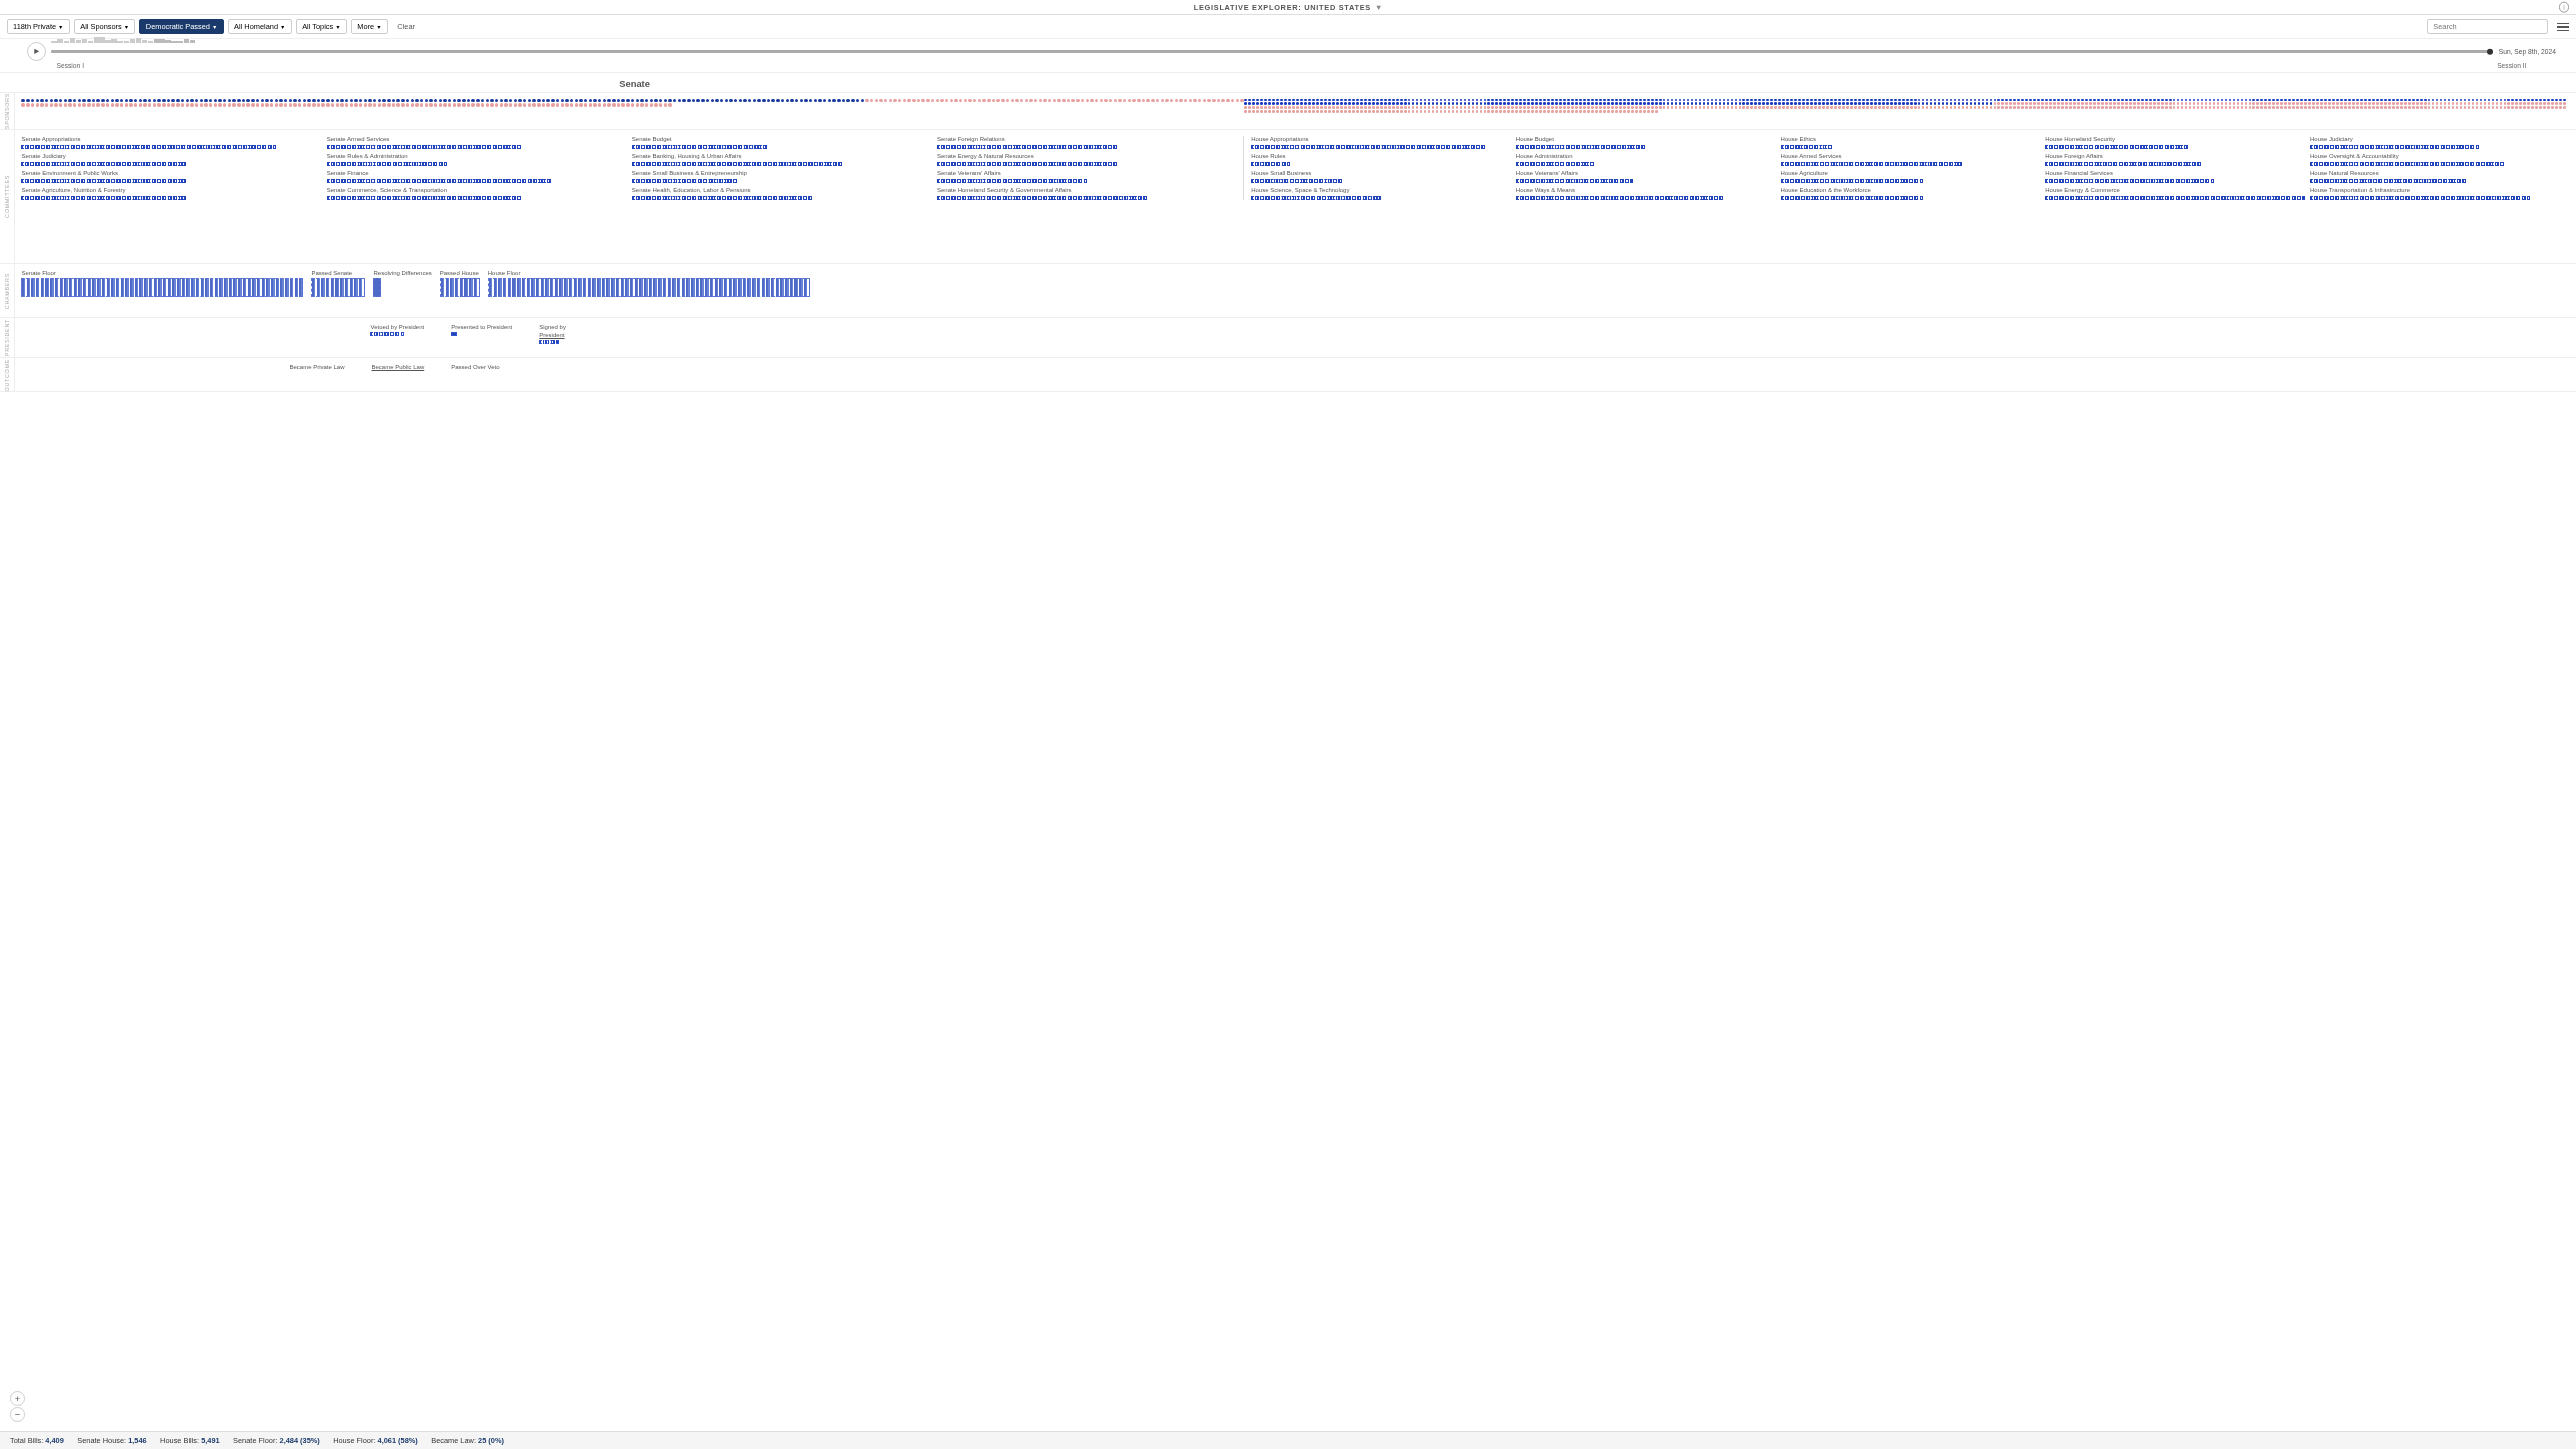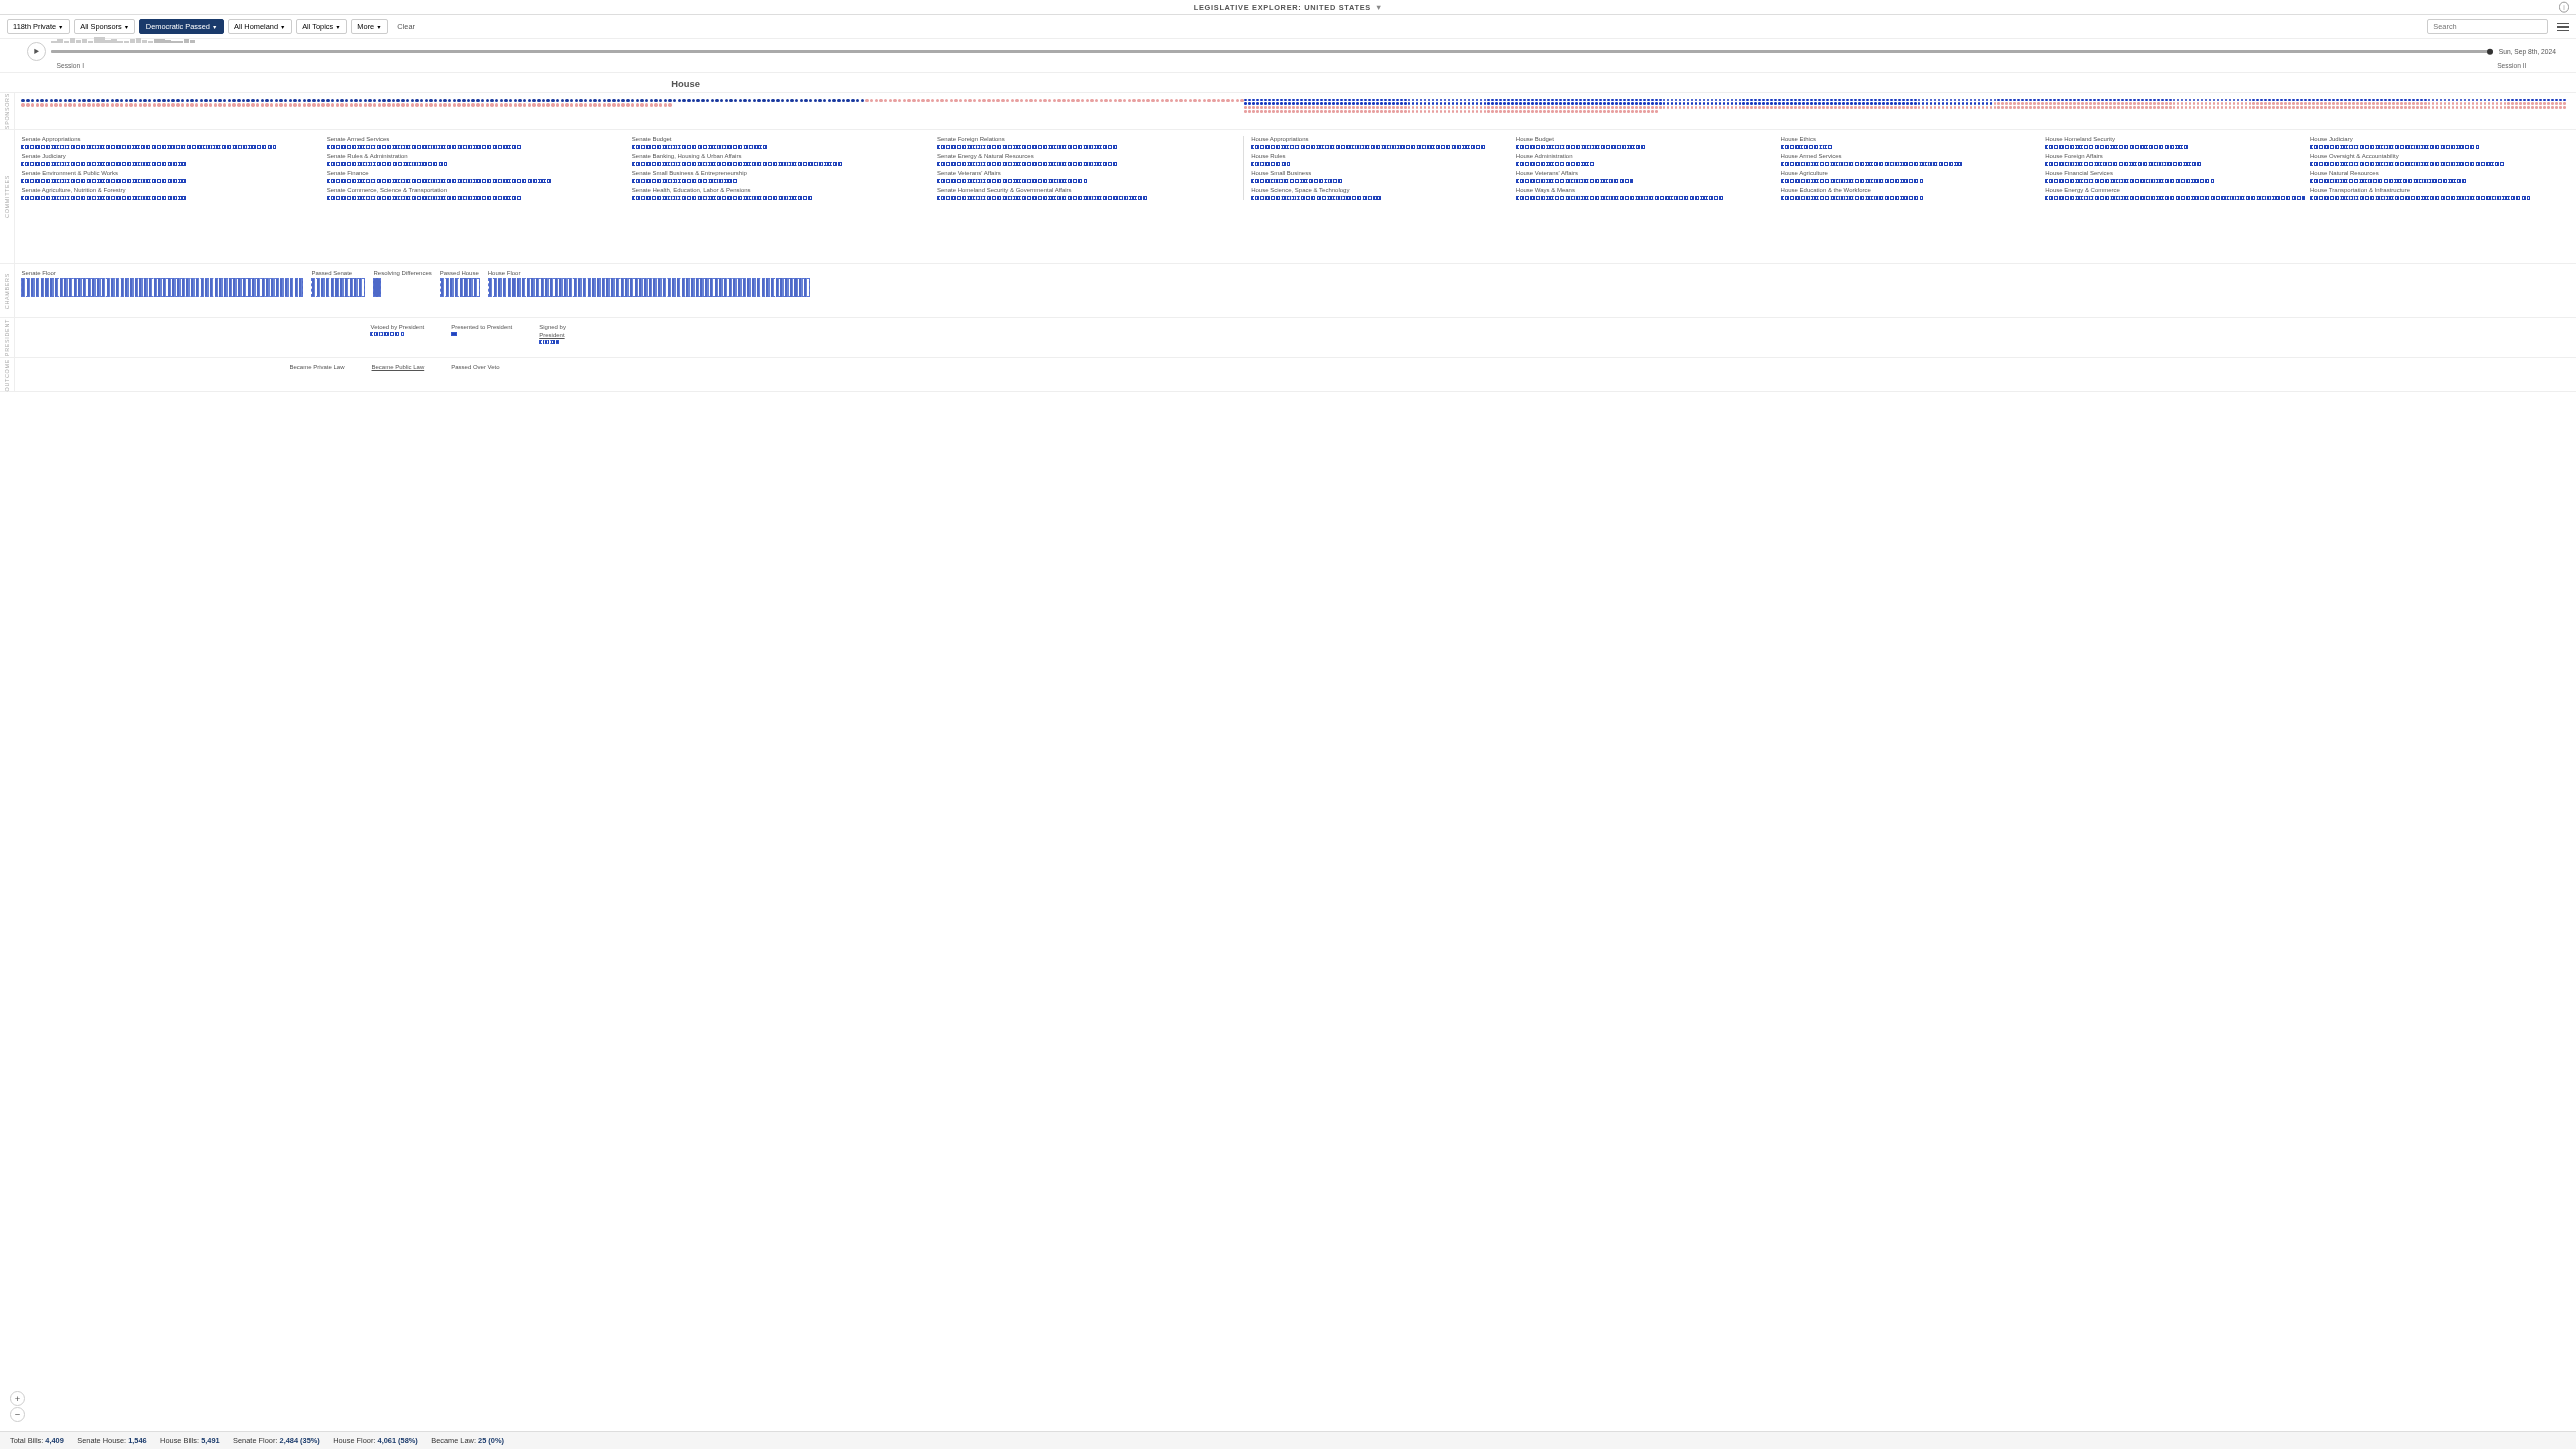--- a/index.html
+++ b/index.html
@@ -296,21 +296,21 @@
   </div>
   <div class="session-labels">
     <span>Session I</span>
     <span>Session II</span>
   </div>
 </div>
 
 <div id="main-viz" style="padding: 0 0 27px 0;">
 
   <div style="display:flex; padding: 2.7px 0 0 21.5px; border-bottom: 0.7px solid #eee;">
-    <div style="flex:0 0 52%; text-align:center; font-size:9.4px; font-weight:bold; color:#555; padding:2.7px 0;">House</div>
+    <div style="flex:0 0 48%; text-align:center; font-size:9.4px; font-weight:bold; color:#555; padding:2.7px 0;">Senate</div>
   </div>
 
   <div class="section-row">
     <div class="section-side-label">
       <span>SPONSORS</span>
     </div>
     <div class="section-content">
       <div style="display:flex; gap:0;">
 
         <div style="flex:0 0 48%;">

